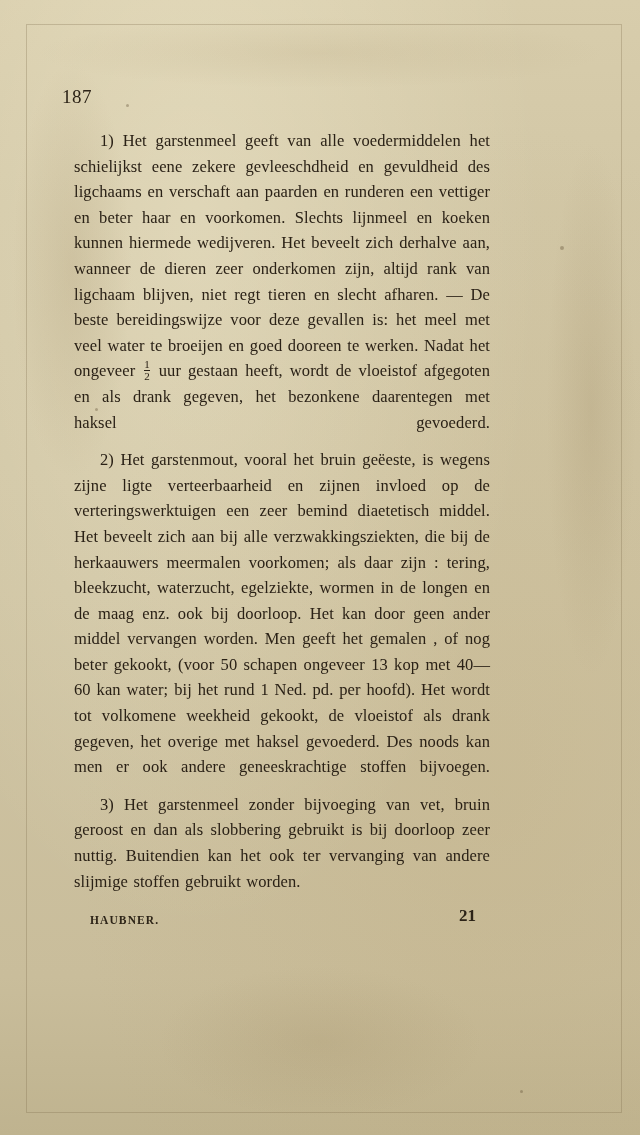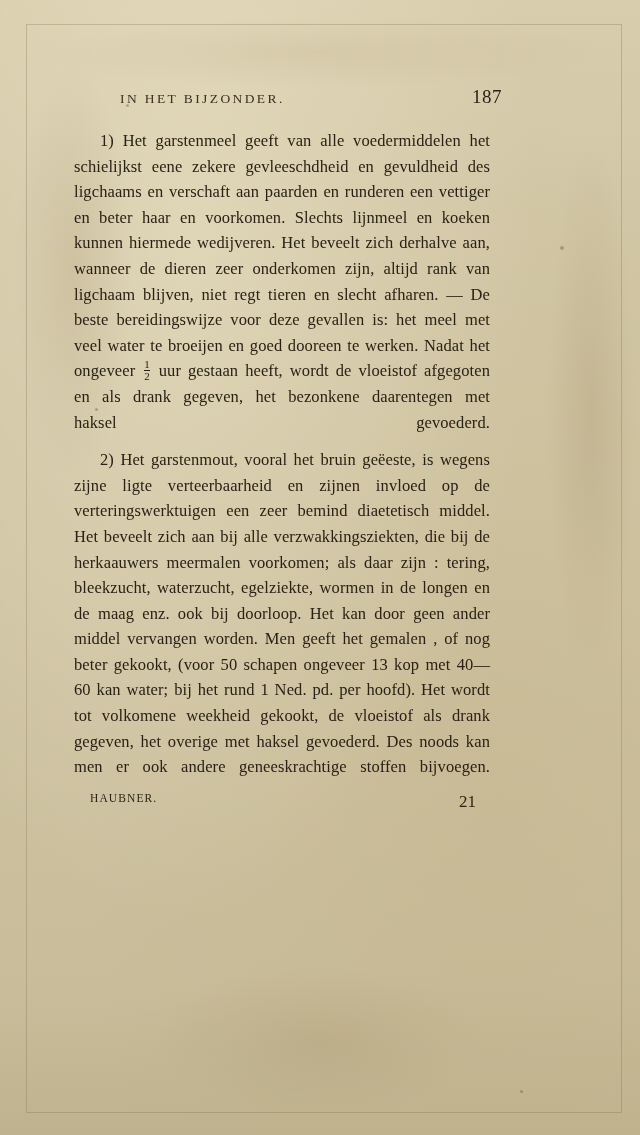--- a/index.html
+++ b/index.html
@@ -107,24 +107,25 @@
     line-height: 1;
     text-align: center;
     vertical-align: -0.35em;
     margin: 0 2px;
   }
   .frac .num { display: block; }
   .frac .den { display: block; border-top: 1px solid #2a2116; }
 
   .footer-row {
     display: flex;
-    align-items: flex-start;
+    align-items: flex-end;
     justify-content: space-between;
     margin-top: 10px;
     padding-left: 28px;
+    font-weight: bold;
   }
   .signature {
     font-size: 11.5px;
     letter-spacing: 1.1px;
     text-transform: uppercase;
     color: #2e2518;
   }
   .sheet-no {
     font-size: 17px;
     color: #2c2317;
@@ -148,29 +149,29 @@
   <div class="border-frame"></div>
 
   <div class="speck" style="left:126px; top:104px; width:3px; height:3px;"></div>
   <div class="speck" style="left:560px; top:246px; width:4px; height:4px;"></div>
   <div class="speck" style="left:95px; top:408px; width:3px; height:3px;"></div>
   <div class="speck" style="left:520px; top:1090px; width:3px; height:3px;"></div>
 
   <div class="content">
 
     <div class="header-row">
-      <div class="running-head">IN HET BIJZONDER.</div>
       <div class="folio">187</div>
     </div>
 
 
     <p class="para"><span class="indent"></span><span>1) Het garstenmeel geeft van alle voedermiddelen het schielijkst eene zekere gevleeschdheid en gevuldheid des ligchaams en verschaft aan paarden en runderen een vettiger en beter haar en voorkomen. Slechts lijnmeel en koeken kunnen hiermede wedijveren. Het beveelt zich derhalve aan, wanneer de dieren zeer onderkomen zijn, altijd rank van ligchaam blijven, niet regt tieren en slecht afharen. — De beste bereidingswijze voor deze gevallen is: het meel met veel water te broeijen en goed dooreen te werken. Nadat het ongeveer </span><span class="frac"><span class="num">1</span><span class="den">2</span></span><span> uur gestaan heeft, wordt de vloeistof afgegoten en als drank gegeven, het bezonkene daarentegen met haksel gevoederd.</span></p>
 
     <p class="para"><span class="indent"></span><span>2) Het garstenmout, vooral het bruin geëeste, is wegens zijne ligte verteerbaarheid en zijnen invloed op de verteringswerktuigen een zeer bemind diaetetisch middel. Het beveelt zich aan bij alle verzwakkingsziekten, die bij de herkaauwers meermalen voorkomen; als daar zijn : tering, bleekzucht, waterzucht, egelziekte, wormen in de longen en de maag enz. ook bij doorloop. Het kan door geen ander middel vervangen worden. Men geeft het gemalen , of nog beter gekookt, (voor 50 schapen ongeveer 13 kop met 40—60 kan water; bij het rund 1 Ned. pd. per hoofd). Het wordt tot volkomene weekheid gekookt, de vloeistof als drank gegeven, het overige met haksel gevoederd. Des noods kan men er ook andere geneeskrachtige stoffen bijvoegen.</span></p>
 
+    <p class="para last-left"><span class="indent"></span><span>3) Het garstenmeel zonder bijvoeging van vet, bruin geroost en dan als slobbering gebruikt is bij doorloop zeer nuttig. Buitendien kan het ook ter vervanging van andere slijmige stoffen gebruikt worden.</span></p>
 
     <div class="footer-row">
       <div class="signature">HAUBNER.</div>
       <div class="sheet-no">21</div>
     </div>
 
   </div>
 </div>
 
 </body></html>

